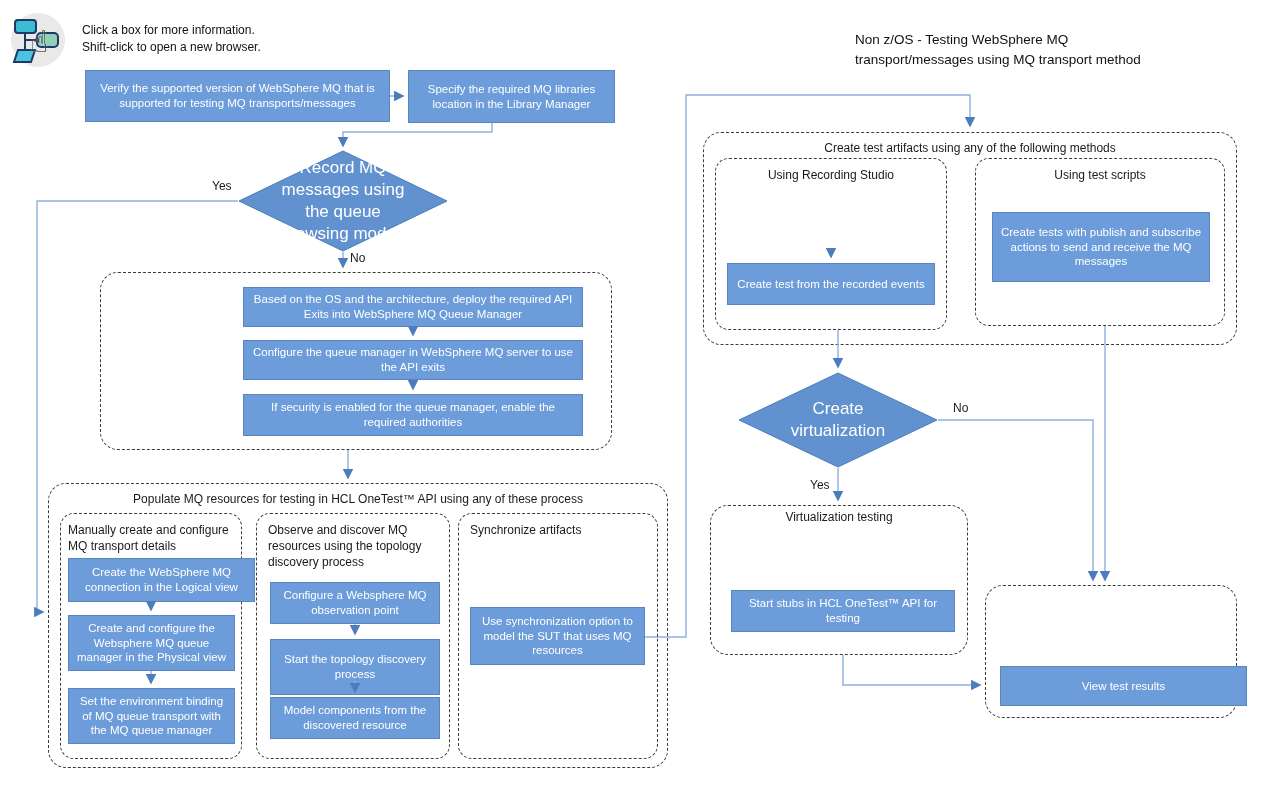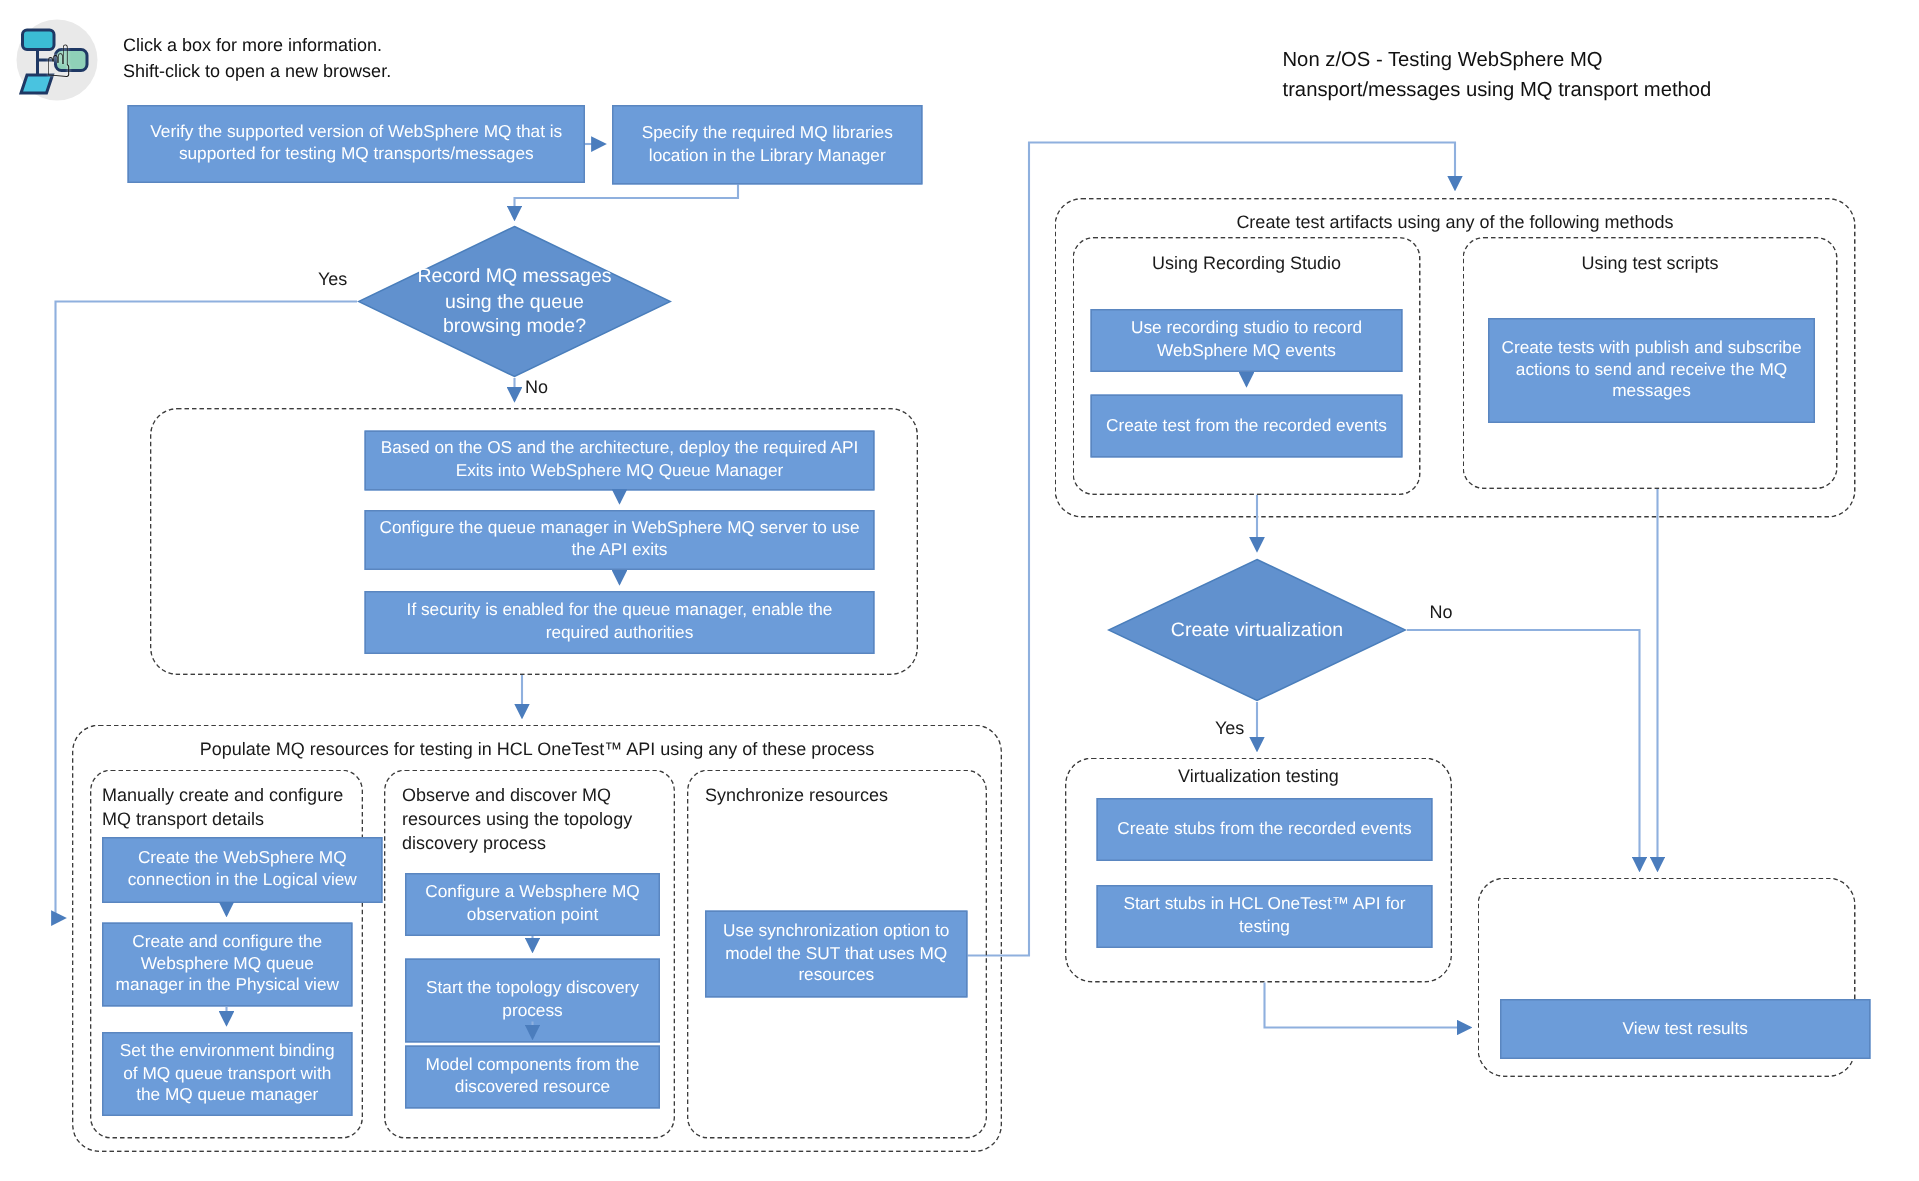--- a/index.html
+++ b/index.html
@@ -9,21 +9,21 @@
   .box{position:absolute;background:#6c9cd9;border:1px solid #5a86c0;color:#fff;
        display:flex;align-items:center;justify-content:center;text-align:center;
        font-size:11.5px;line-height:1.3;padding:3px 7px;z-index:3}
   .dashed{position:absolute;border:1px dashed #3c3c3c;border-radius:18px;z-index:1;background:transparent}
   .dashed-sub{border-radius:14px;z-index:2}
   .lbl{position:absolute;color:#1a1a1a;font-size:12px;line-height:1.32;z-index:3}
   .lbl.center{text-align:center}
   .diamond{position:absolute;z-index:3}
   .diamond svg{position:absolute;inset:0;width:100%;height:100%}
   .dtext{position:absolute;inset:0;display:flex;align-items:center;justify-content:center;
-         text-align:center;color:#fff;font-size:13px;line-height:1.3;padding:0 36px}
+         text-align:center;color:#fff;font-size:17px;line-height:1.3;padding:0 36px}
   .yn{position:absolute;font-size:12px;color:#1a1a1a;z-index:4}
   #wires{position:absolute;inset:0;width:1279px;height:787px;pointer-events:none;z-index:2}
   .title{position:absolute;left:855px;top:30px;font-size:13.5px;line-height:1.5;z-index:3}
   .legend-text{position:absolute;left:82px;top:22px;font-size:12px;line-height:1.45;z-index:3}
   .legend-icon{position:absolute;left:8px;top:10px;width:60px;height:62px;z-index:3}
   .hand{position:absolute;left:30px;top:24px;font-size:30px;color:#111;z-index:4;
         font-family:"DejaVu Sans",sans-serif;text-shadow:0 0 2px #fff}
 </style>
 </head>
 <body>
@@ -102,38 +102,37 @@
   <div class="box" style="left:68px;top:615px;width:167px;height:56px">Create and configure the Websphere MQ queue manager in the Physical view</div>
   <div class="box" style="left:68px;top:688px;width:167px;height:56px">Set the environment binding of MQ queue transport with the MQ queue manager</div>
 
   <div class="dashed dashed-sub" style="left:256px;top:513px;width:194px;height:246px"></div>
   <div class="lbl" style="left:268px;top:523px;width:172px">Observe and discover MQ resources using the topology discovery process</div>
   <div class="box" style="left:270px;top:582px;width:170px;height:42px">Configure a Websphere MQ observation point</div>
   <div class="box" style="left:270px;top:639px;width:170px;height:56px">Start the topology discovery process</div>
   <div class="box" style="left:270px;top:697px;width:170px;height:42px">Model components from the discovered resource</div>
 
   <div class="dashed dashed-sub" style="left:458px;top:513px;width:200px;height:246px"></div>
-  <div class="lbl" style="left:470px;top:523px;width:176px">Synchronize resources</div>
+  <div class="lbl" style="left:470px;top:523px;width:176px">Synchronize artifacts</div>
   <div class="box" style="left:470px;top:607px;width:175px;height:58px">Use synchronization option to model the SUT that uses MQ resources</div>
 
   <svg style="position:absolute;inset:0;width:1279px;height:787px;pointer-events:none;z-index:3" xmlns="http://www.w3.org/2000/svg">
     <g stroke="#8fb0de" stroke-width="1.4" fill="none">
       <polyline points="151,602 151,610" marker-end="url(#arr)"></polyline>
       <polyline points="151,671 151,683" marker-end="url(#arr)"></polyline>
       <polyline points="355,624 355,634" marker-end="url(#arr)"></polyline>
       <polyline points="355,681 355,692" marker-end="url(#arr)"></polyline>
     </g>
   </svg>
 
   <div class="dashed" style="left:703px;top:132px;width:534px;height:213px"></div>
   <div class="lbl center" style="left:723px;top:141px;width:494px">Create test artifacts using any of the following methods</div>
 
   <div class="dashed dashed-sub" style="left:715px;top:158px;width:232px;height:172px"></div>
   <div class="lbl center" style="left:725px;top:168px;width:212px">Using Recording Studio</div>
-  <div class="box" style="left:727px;top:206px;width:208px;height:42px">Use recording studio to record WebSphere MQ events</div>
   <div class="box" style="left:727px;top:263px;width:208px;height:42px">Create test from the recorded events</div>
 
   <div class="dashed dashed-sub" style="left:975px;top:158px;width:250px;height:168px"></div>
   <div class="lbl center" style="left:985px;top:168px;width:230px">Using test scripts</div>
   <div class="box" style="left:992px;top:212px;width:218px;height:70px">Create tests with publish and subscribe actions to send and receive the MQ messages</div>
 
   <svg style="position:absolute;inset:0;width:1279px;height:787px;pointer-events:none;z-index:3" xmlns="http://www.w3.org/2000/svg">
     <g stroke="#8fb0de" stroke-width="1.4" fill="none">
       <polyline points="831,248 831,257" marker-end="url(#arr)"></polyline>
     </g>
@@ -143,19 +142,18 @@
     <svg viewBox="0 0 200 96" preserveAspectRatio="none">
       <polygon points="100,1 199,48 100,95 1,48" fill="#6191ce" stroke="#4a7ebb" stroke-width="1"></polygon>
     </svg>
     <div class="dtext">Create virtualization</div>
   </div>
   <div class="yn" style="left:953px;top:401px">No</div>
   <div class="yn" style="left:810px;top:478px">Yes</div>
 
   <div class="dashed" style="left:710px;top:505px;width:258px;height:150px"></div>
   <div class="lbl center" style="left:720px;top:510px;width:238px">Virtualization testing</div>
-  <div class="box" style="left:731px;top:532px;width:224px;height:42px">Create stubs from the recorded events</div>
   <div class="box" style="left:731px;top:590px;width:224px;height:42px">Start stubs in HCL OneTest™ API for testing</div>
 
   <div class="dashed" style="left:985px;top:585px;width:252px;height:133px"></div>
   <div class="box" style="left:1000px;top:666px;width:247px;height:40px">View test results</div>
 
 </div>
 
 </body></html>

